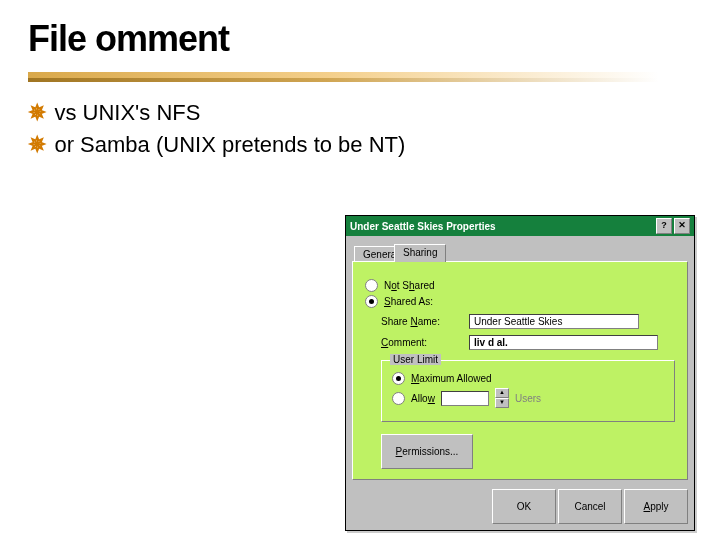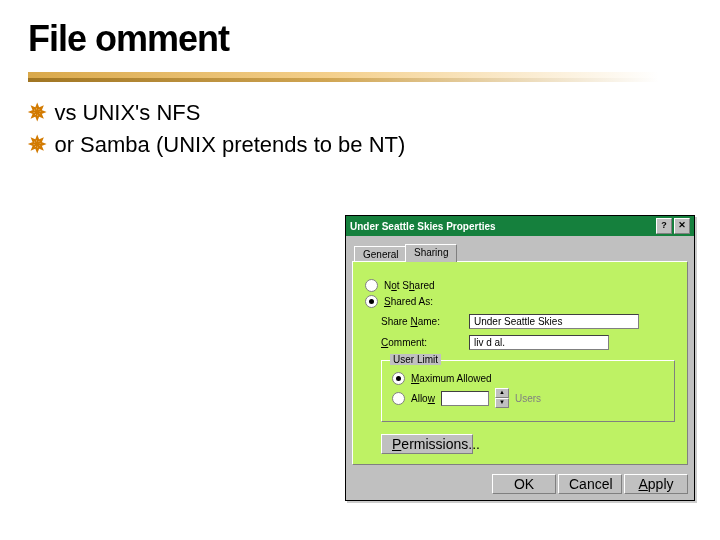--- a/index.html
+++ b/index.html
@@ -26,21 +26,21 @@
 .radiorow{display:flex;align-items:center;gap:6px;margin:3px 0}
 .radio{width:11px;height:11px;border-radius:50%;border:1px solid #808080;background:#fff;display:inline-flex;align-items:center;justify-content:center}
 .radio.sel::after{content:"";width:5px;height:5px;background:#000;border-radius:50%}
 .formrow{display:flex;align-items:center;gap:10px;margin:6px 0}
 .formrow .lab{width:78px}
 .tinput{border:1px solid #808080;border-top-color:#404040;border-left-color:#404040;background:#fff;height:15px;padding:1px 4px;font-size:10px;font-family:inherit;box-sizing:border-box}
 .group{border:1px solid #808080;border-top-color:#fff;border-left-color:#fff;padding:8px 10px 10px 10px;margin-top:10px;position:relative}
 .group .legend{position:absolute;top:-7px;left:8px;background:#c0c0c0;padding:0 3px;font-size:10px}
 .spin{display:inline-flex;flex-direction:column;vertical-align:middle}
 .spin div{width:12px;height:8px;border:1px solid #808080;border-top-color:#fff;border-left-color:#fff;background:#c0c0c0;font-size:6px;text-align:center;line-height:6px}
-.btn95{border:1px solid #808080;border-top-color:#fff;border-left-color:#fff;background:#c0c0c0;height:20px;padding:0 10px;font-size:14px;font-family:inherit}
+.btn95{border:1px solid #808080;border-top-color:#fff;border-left-color:#fff;background:#c0c0c0;height:35px;padding:0 10px;font-size:10px;font-family:inherit}
 .dlgbtns{display:flex;justify-content:flex-end;gap:2px;padding:6px}
 .und{text-decoration:underline}
 .disabled{color:#808080}
 </style>
 </head>
 <body>
 
 <div class="slide">
   <h1>File omment</h1>
   <div class="underline"></div>
@@ -59,41 +59,41 @@
     <div class="titlebar">
       <span class="t">Under Seattle Skies Properties</span>
       <div class="tbtns">
         <div class="tbtn">?</div>
         <div class="tbtn">✕</div>
       </div>
     </div>
     <div class="inner">
       <div class="tabs">
         <div class="tab inactive" style="left:2px">General</div>
-        <div class="tab active" style="left:53px">Sharing</div>
+        <div class="tab active" style="left:42px">Sharing</div>
       </div>
       <div class="tabpanel">
 
         <div class="radiorow">
           <span class="radio"></span>
           <span><span>N</span><span class="und">o</span><span>t S</span><span class="und">h</span><span>ared</span></span>
         </div>
         <div class="radiorow">
           <span class="radio sel"></span>
           <span><span class="und">S</span><span>hared As:</span></span>
         </div>
 
         <div style="padding-left:16px">
           <div class="formrow">
             <span class="lab"><span>Share </span><span class="und">N</span><span>ame:</span></span>
             <input class="tinput" style="width: 170px;" value="Under Seattle Skies">
           </div>
           <div class="formrow">
             <span class="lab"><span class="und">C</span><span>omment:</span></span>
-            <input class="tinput" style="width: 140px;" value="liv d al.">
+            <input class="tinput" style="width: 189px; font-weight: bold;" value="liv d al.">
           </div>
 
           <div class="group">
             <span class="legend">User Limit</span>
             <div class="radiorow">
               <span class="radio sel"></span>
               <span><span class="und">M</span><span>aximum Allowed</span></span>
             </div>
             <div class="radiorow">
               <span class="radio"></span>

